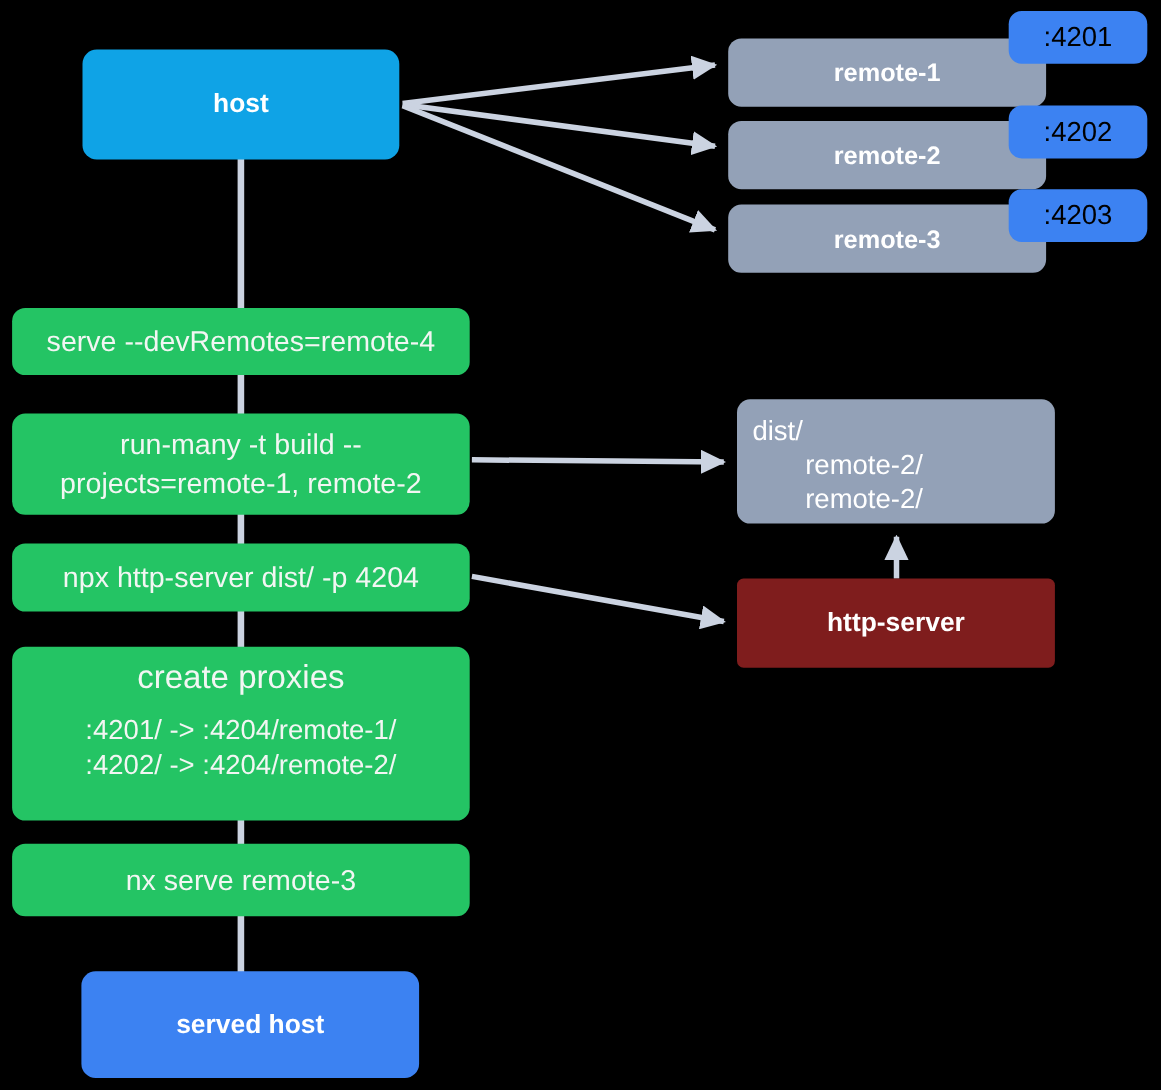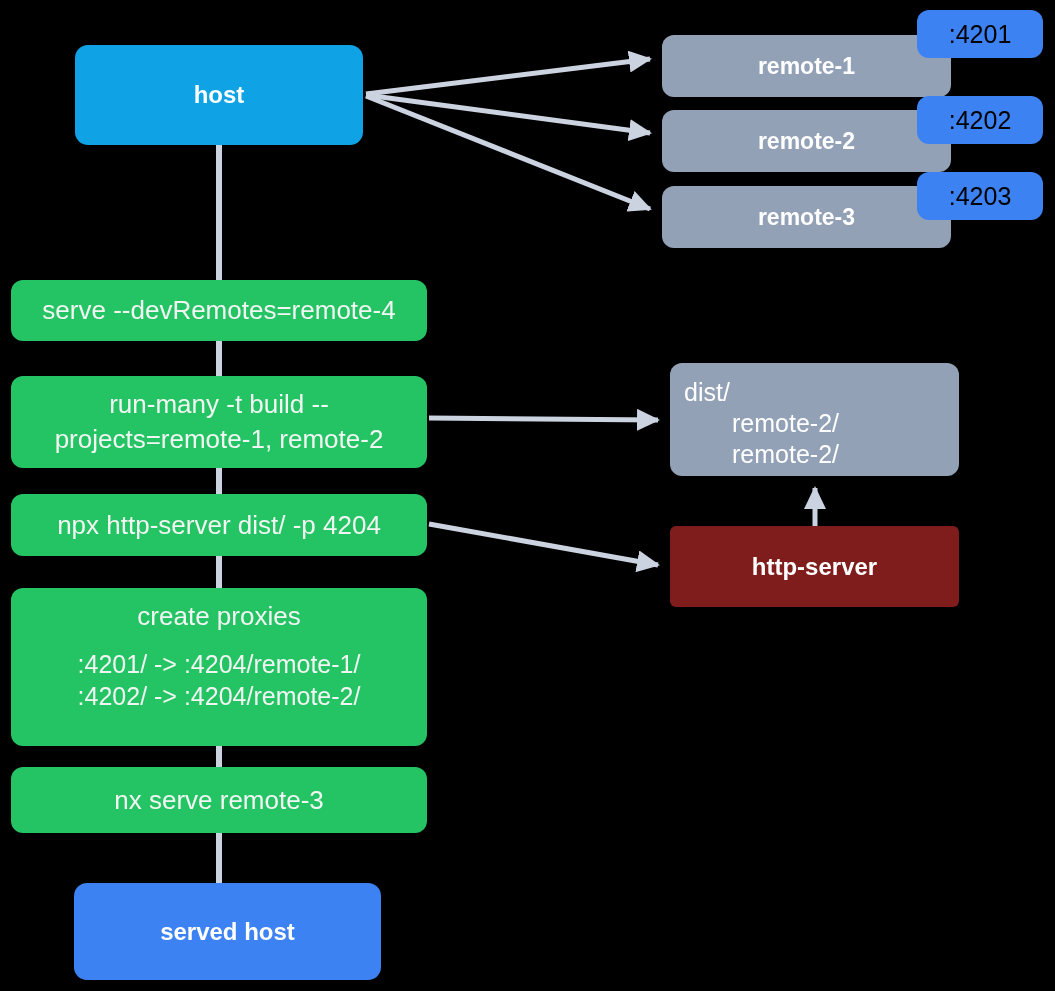--- a/index.html
+++ b/index.html
@@ -74,21 +74,21 @@
     flex-direction: column;
     align-items: center;
     justify-content: center;
     text-align: center;
     line-height: 35px;
   }
   .step-serve   { top: 280px; height: 61px; }
   .step-build   { top: 376px; height: 92px; }
   .step-http    { top: 494px; height: 62px; }
   .step-proxies { top: 588px; height: 146px; justify-content: flex-start; padding-top: 12px; line-height: 32px; font-size: 25px; }
-  .step-proxies .proxies-title { font-size: 26px; }
+  .step-proxies .proxies-title { font-size: 30px; }
   .step-proxies .proxies-rules { margin-top: 16px; }
   .step-nxserve { top: 767px; height: 66px; }
   .node-dist {
     left: 670px; top: 363px; width: 289px; height: 113px;
     background: #93A1B7;
     border-radius: 12px;
     align-items: flex-start;
     justify-content: flex-start;
     flex-direction: column;
     padding: 14px 0 0 14px;

